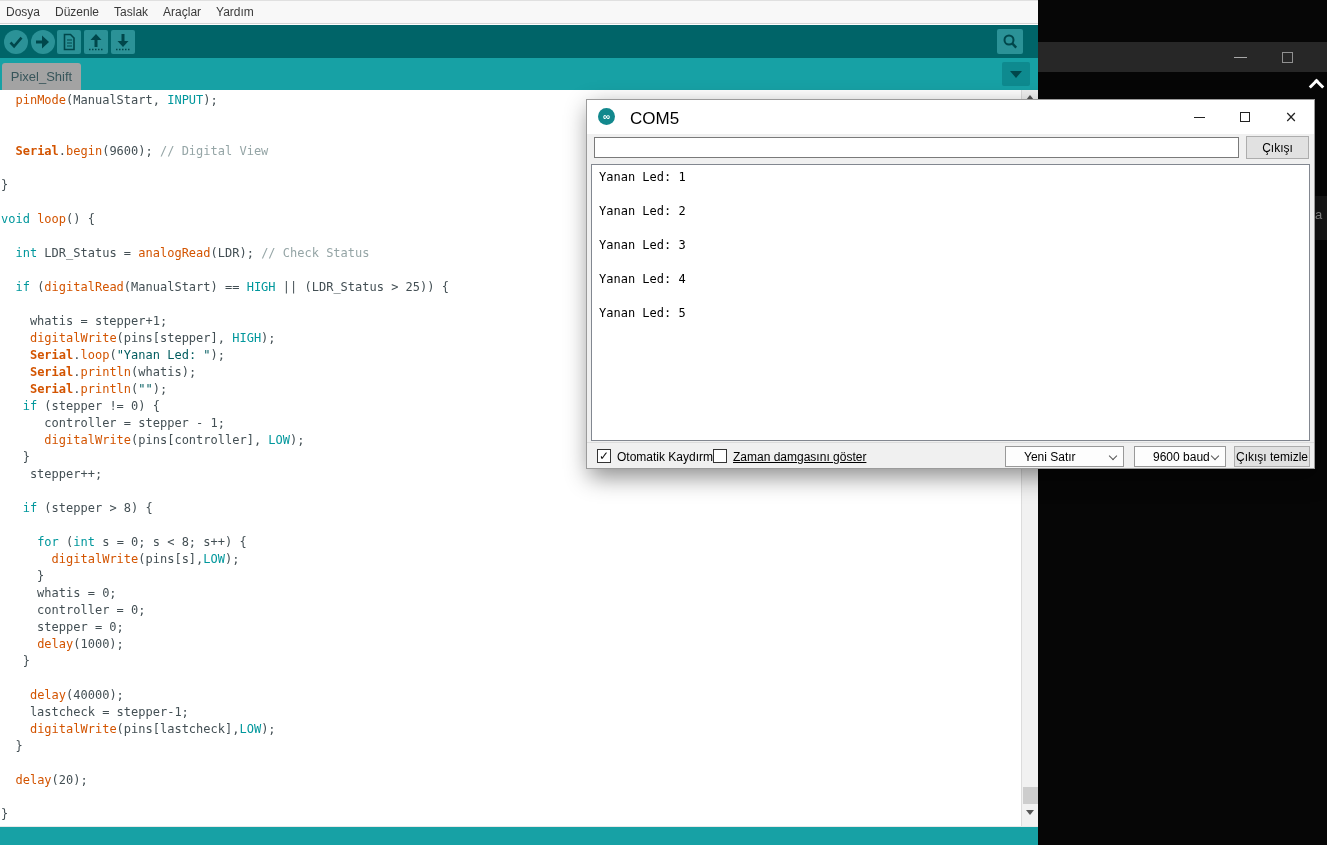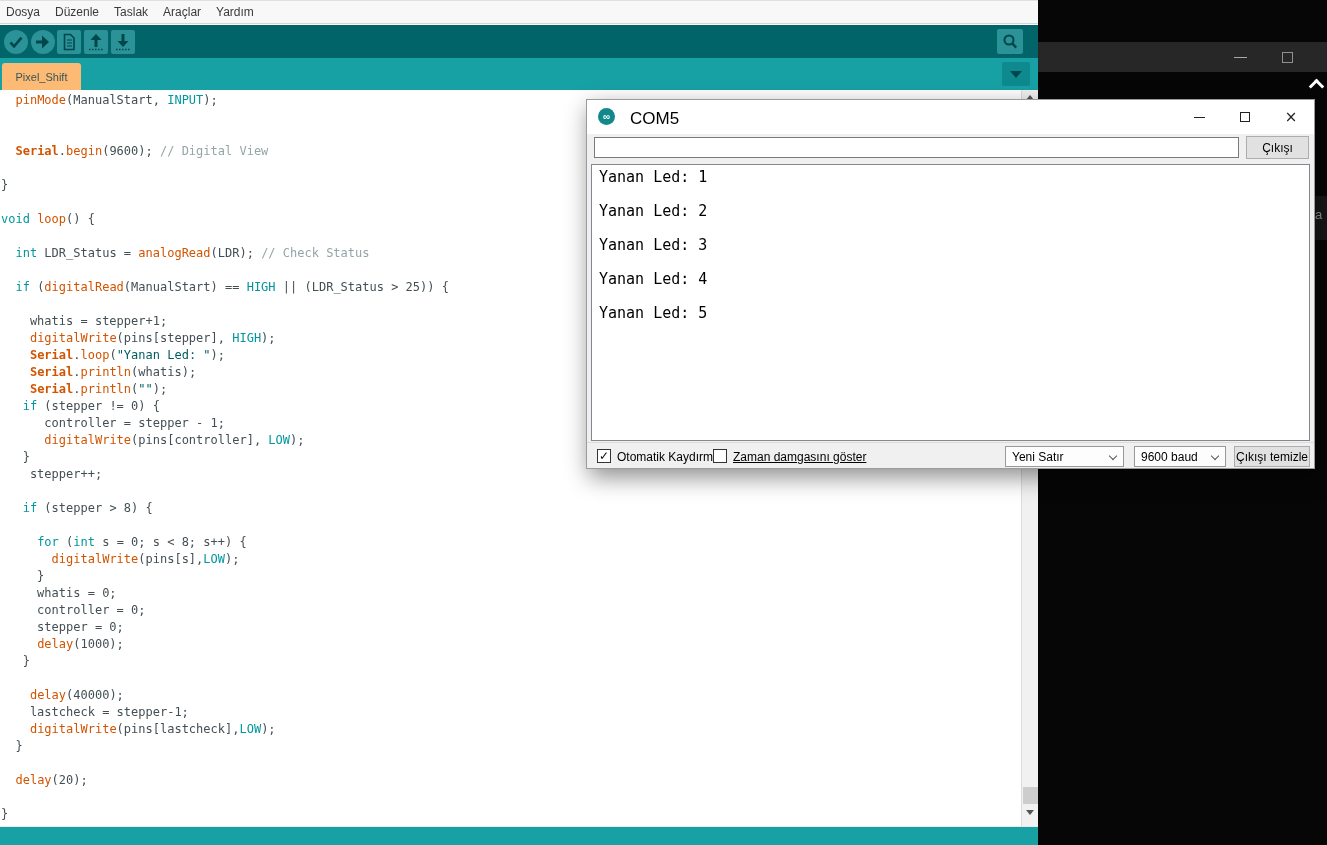--- a/index.html
+++ b/index.html
@@ -11,23 +11,23 @@
   #ide { left:0; top:0; width:1038px; height:845px; background:#fff; }
   #menubar { left:0; top:0; width:1038px; height:24px; background:#f8f8f8;
              border-top:1px solid #e0e0e0; border-bottom:1px solid #d5d5d5;
              display:flex; align-items:center; gap:15px; padding-left:6px; }
   .menu-item { font-size:12px; color:#3a3a3a; cursor:default; }
   #toolbar { left:0; top:25px; width:1038px; height:33px; background:#006468; }
   .tbtn { position:absolute; background:#2B9297; display:flex; align-items:center; justify-content:center; }
   .tbtn.round { border-radius:50%; }
   .tbtn.sq { border-radius:2px; }
   #tabbar { left:0; top:58px; width:1038px; height:32px; background:#17A1A5; }
-  #tab { position:absolute; left:2px; top:5px; width:79px; height:27px; background:#fdba74;
+  #tab { position:absolute; left:2px; top:5px; width:79px; height:27px; background:#a3a3a3;
          border-radius:3px 3px 0 0; display:flex; align-items:center; justify-content:center;
-         font-size:11px; color:#37555a; }
+         font-size:13px; color:#37555a; }
   #tabmenu { position:absolute; left:1002px; top:4px; width:28px; height:24px; background:#0E8A8F;
              border-radius:2px; display:flex; align-items:center; justify-content:center; }
   .tri-down { width:0; height:0; border-left:6px solid transparent; border-right:6px solid transparent;
               border-top:7px solid #00474B; }
   #editor { left:0; top:90px; width:1021px; height:736px; background:#fff; overflow:hidden;
             font-family:"DejaVu Sans Mono", monospace; font-size:12px; line-height:17px;
             color:#434F54; padding:2px 0 0 1px; }
   .code-line { white-space:pre; height:17px; }
   .ck { color:#00979C; }              
   .cf { color:#D35400; }              
@@ -67,30 +67,30 @@
   .wbtn { position:absolute; top:0; width:46px; height:34px; display:flex; align-items:center; justify-content:center; }
   #sm-min span { display:block; width:11px; border-top:1px solid #222; }
   #sm-max span { display:block; width:10px; height:10px; border:1px solid #222; }
   #sm-close { font-size:15px; color:#222; font-family:"DejaVu Sans", sans-serif; }
   #sm-input { position:absolute; left:7px; top:37px; width:645px; height:21px;
               border:1px solid #7a7a7a; background:#fff; font-size:12px; padding:0 4px; outline:none; }
   #sm-send { position:absolute; left:659px; top:36px; width:63px; height:23px; background:#e1e1e1;
              border:1px solid #adadad; font-size:12px; color:#000;
              display:flex; align-items:center; justify-content:center; }
   #sm-output { position:absolute; left:4px; top:64px; width:719px; height:277px; background:#fff;
-               border:1px solid #828790; font-family:"DejaVu Sans Mono", monospace; font-size:15px;
+               border:1px solid #828790; font-family:"DejaVu Sans Mono", monospace; font-size:12px;
                line-height:17px; color:#000; padding:4px 7px; overflow:hidden; }
   #sm-bottom { position:absolute; left:0; top:342px; width:727px; height:26px; background:#f0f0f0;
                border-top:1px solid #dcdcdc; }
   .cb { position:absolute; top:6px; width:14px; height:14px; background:#fff; border:1px solid #333;
         display:flex; align-items:center; justify-content:center; font-size:12px; color:#111; }
   .cb.checked::after { content:"✓"; margin-top:-1px; }
   .cb-label { position:absolute; top:7px; font-size:12px; color:#000; }
   .combo { position:absolute; top:3px; height:21px; background:#fdfdfd; border:1px solid #999;
-           font-size:12px; color:#000; display:flex; align-items:center; padding-left:6px; }
+           font-size:12px; color:#000; display:flex; align-items:center; padding-left:18px; }
   .combo .chev { position:absolute; right:7px; top:6px; width:6px; height:6px;
                  border-right:1.4px solid #555; border-bottom:1.4px solid #555; transform:rotate(45deg); }
   #sm-clear { position:absolute; left:647px; top:3px; width:76px; height:21px; background:#e1e1e1;
               border:1px solid #adadad; font-size:12px; color:#000;
               display:flex; align-items:center; justify-content:center; }
 </style>
 </head>
 <body>
 
 <div id="ide" class="abs">

